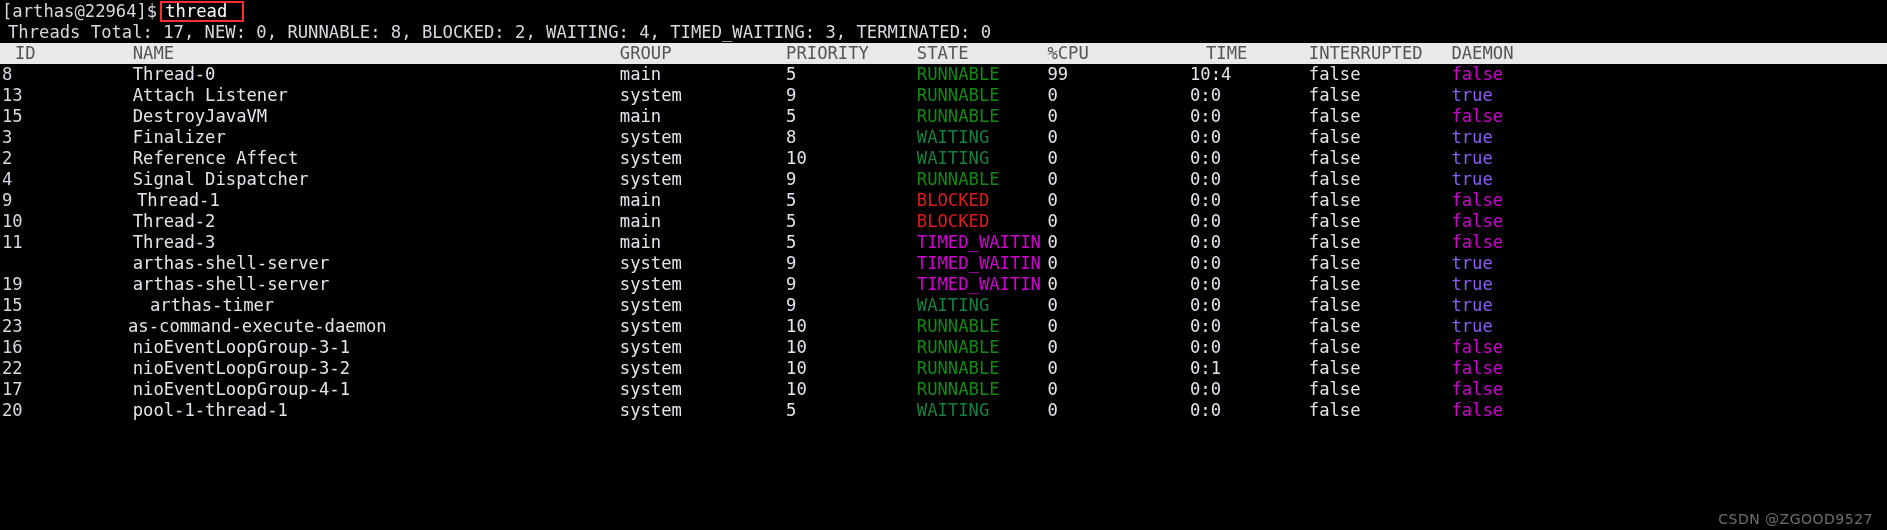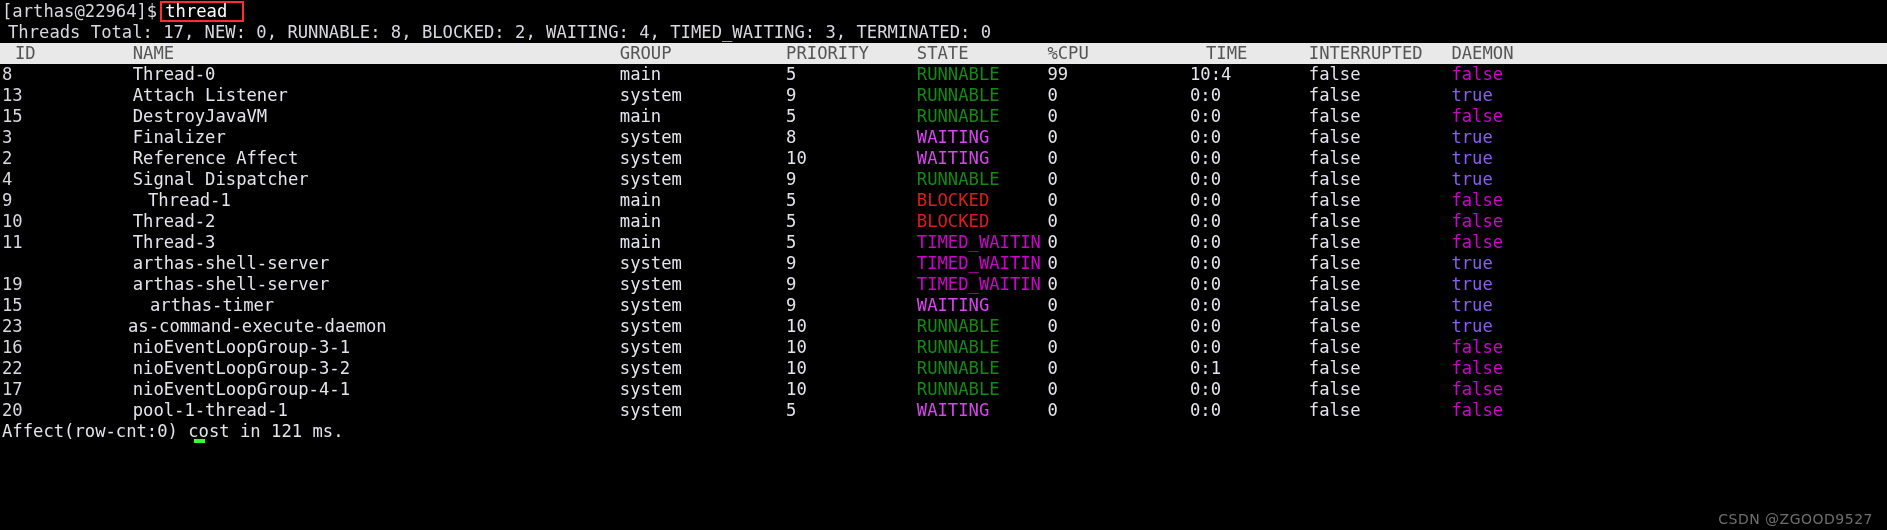--- a/index.html
+++ b/index.html
@@ -82,21 +82,21 @@
 
   .c-id       { color: #d8d8e0; }
   .c-name     { color: #e4e4ec; }
   .c-group    { color: #e4e4ec; }
   .c-priority { color: #e4e4ec; }
   .c-cpu      { color: #e4e4ec; }
   .c-time     { color: #e4e4ec; }
   .c-intr     { color: #e4e4ec; }
 
   .st-RUNNABLE      { color: #128a12; }
-  .st-WAITING       { color: #d946ef; text-align: right; }
+  .st-WAITING       { color: #15803d; text-align: right; }
   .st-BLOCKED       { color: #e01b1b; }
   .st-TIMED_WAITIN  { color: #d000d0; }
 
   .dm-false { color: #d000d0; }
   .dm-true  { color: #8b5cf6; }
 
   
   .footer-line {
     height: 21px;
     line-height: 21px;
@@ -207,21 +207,21 @@
           <span class="cell c-group" style="left: 619.8px;">system</span>
           <span class="cell c-priority" style="left: 786.1px;">9</span>
           <span class="cell st-RUNNABLE" style="left: 916.8px;">RUNNABLE</span>
           <span class="cell c-cpu" style="left: 1047.4px;">0</span>
           <span class="cell c-time" style="left: 1190px;">0:0</span>
           <span class="cell c-intr" style="left: 1308.8px;">false</span>
           <span class="cell dm-true" style="left: 1451.4px;">true</span>
         </div>
         <div class="data-row">
           <span class="cell c-id" style="left: 2px;">9</span>
-          <span class="cell c-name" style="left: 148px;">Thread-1</span>
+          <span class="cell c-name" style="left: 137px;">Thread-1</span>
           <span class="cell c-group" style="left: 619.8px;">main</span>
           <span class="cell c-priority" style="left: 786.1px;">5</span>
           <span class="cell st-BLOCKED" style="left: 916.8px;">BLOCKED</span>
           <span class="cell c-cpu" style="left: 1047.4px;">0</span>
           <span class="cell c-time" style="left: 1190px;">0:0</span>
           <span class="cell c-intr" style="left: 1308.8px;">false</span>
           <span class="cell dm-false" style="left: 1451.4px;">false</span>
         </div>
         <div class="data-row">
           <span class="cell c-id" style="left: 2px;">10</span>
@@ -329,16 +329,15 @@
           <span class="cell c-priority" style="left: 786.1px;">5</span>
           <span class="cell st-WAITING" style="left: 916.8px;">WAITING</span>
           <span class="cell c-cpu" style="left: 1047.4px;">0</span>
           <span class="cell c-time" style="left: 1190px;">0:0</span>
           <span class="cell c-intr" style="left: 1308.8px;">false</span>
           <span class="cell dm-false" style="left: 1451.4px;">false</span>
         </div>
       </div>
   </div>
 
-  <div class="footer-line"><span>Affect(row-cnt:0) cost in 121 ms.</span><span class="cursor-block"></span></div>
 
   <div class="watermark">CSDN @ZGOOD9527</div>
 </div>
 
 </body></html>

